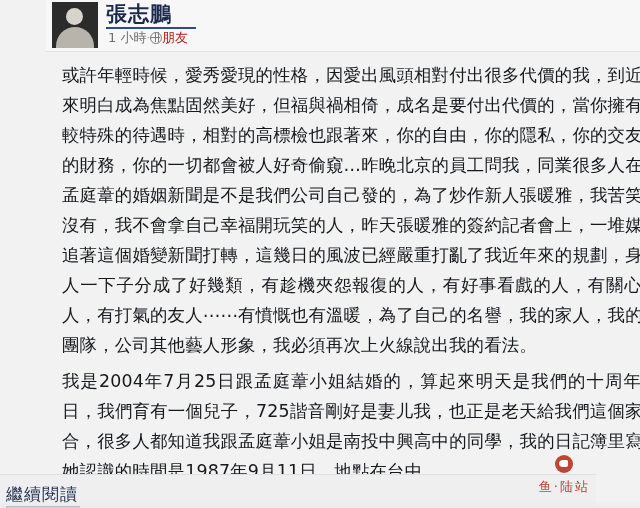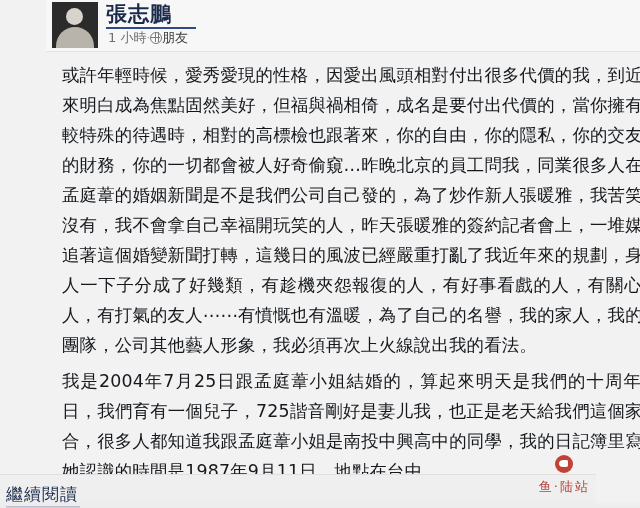--- a/index.html
+++ b/index.html
@@ -113,21 +113,21 @@
     content: "";
     position: absolute;
     left: -1px;
     top: 4px;
     width: 10px;
     height: 0;
     border-top: 1px solid #7a7c80;
   }
   .meta-friends {
     font-size: 13px;
-    color: #404040;
+    color: #b91c1c;
   }
   
   .post-body {
     position: relative;
     padding: 8px 8px 0 8px;
     box-sizing: border-box;
   }
   .para {
     font-size: 17.4px;
     line-height: 30px;

